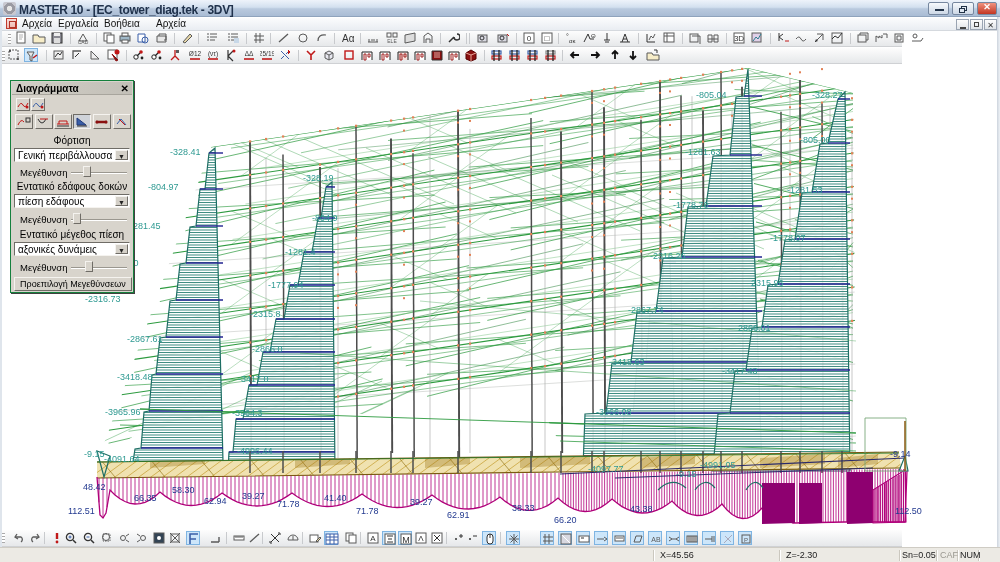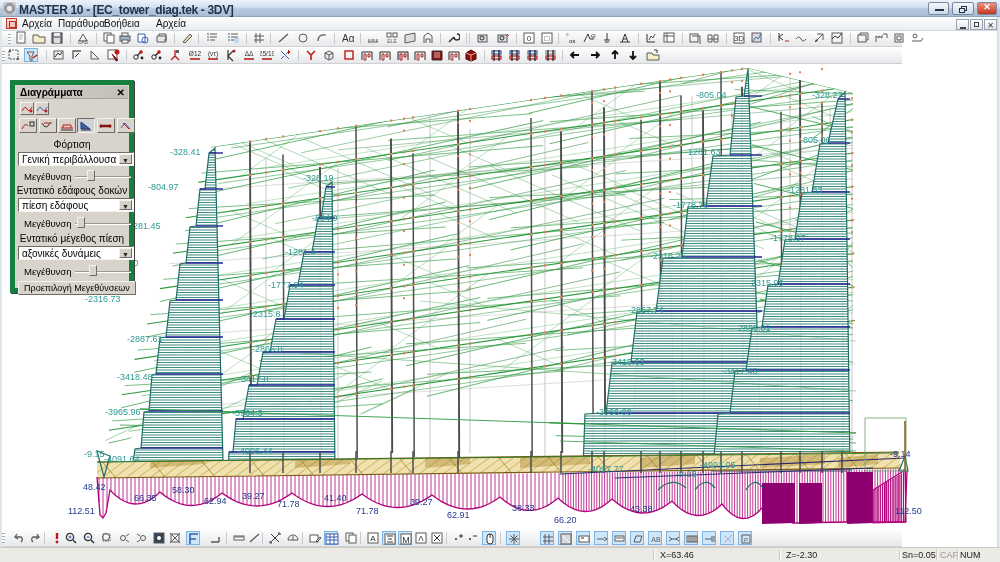--- a/index.html
+++ b/index.html
@@ -20,21 +20,21 @@
  border:1px solid #9aa4b2;font-size:8px;color:#333;text-align:center;line-height:10px;}
 .tb{position:absolute;left:0;width:902px;background:linear-gradient(#fdfdfd,#e6e8ea);border-bottom:1px solid #cfd1d4;}
 .grip{position:absolute;left:2px;top:3px;width:3px;height:10px;
  background:repeating-linear-gradient(#aaa 0 1px,#fff 1px 3px);}
 .ic{position:absolute;width:14px;height:14px;}
 .sep{position:absolute;width:1px;background:#c8cacd;}
 .statusbar{position:absolute;left:0;top:547px;width:1000px;height:15px;background:#eceae4;border-top:1px solid #cfccc4;
  font-size:9px;color:#222;}
 .ssep{position:absolute;top:2px;bottom:1px;width:2px;border-left:1px solid #cbc8bf;border-right:1px solid #fff;}
 .panel{position:absolute;left:10px;top:80px;width:124px;height:213px;background:#d8d4cc;
- border:5px solid #15803d;box-shadow:1px 1px 0 #404040;font-size:10px;text-decoration:underline;}
+ border:1px solid #15803d;box-shadow:1px 1px 0 #404040;font-size:10px;text-decoration:underline;}
 .ptitle{position:absolute;left:1px;top:1px;right:1px;height:13px;background:linear-gradient(90deg,#d2cfc7,#c2bfb7);
  border-bottom:1px solid #a8a59d;font-weight:bold;font-size:10px;color:#000;padding-left:4px;line-height:13px;}
 .pbtn{position:absolute;background:#d8d4cc;border:1px solid;border-color:#f5f3ef #6f6c66 #6f6c66 #f5f3ef;}
 .pcombo{position:absolute;left:3px;width:116px;height:14px;background:#fff;border:1px solid;
  border-color:#6f6c66 #f5f3ef #f5f3ef #6f6c66;font-size:10px;line-height:13px;padding-left:3px;color:#000;white-space:nowrap;}
 .pcombo i{position:absolute;right:1px;top:1px;bottom:1px;width:13px;background:#d4d0c8;border:1px solid;
  border-color:#f5f3ef #6f6c66 #6f6c66 #f5f3ef;font-style:normal;font-size:7px;text-align:center;line-height:11px;color:#222;}
 .plabel{position:absolute;width:100%;text-align:center;font-size:10px;color:#000;white-space:nowrap;}
 .ptrack{position:absolute;height:2px;background:#9a978f;border-bottom:1px solid #fff;}
 .pthumb{position:absolute;width:8px;height:11px;background:#d8d4cc;border:1px solid;
@@ -50,21 +50,21 @@
 <div class="wbtn" style="left:952px;width:22px;background:linear-gradient(#f6f9fc,#cdd8e6);">
     <i style="position:absolute;left:8px;top:3px;width:6px;height:5px;border:1px solid #223348;"></i>
     <i style="position:absolute;left:6px;top:5px;width:6px;height:5px;border:1px solid #223348;background:#dde6f0;"></i>
   </div>
 <div class="wbtn" style="left:977px;width:20px;background:linear-gradient(#f0937f,#c23522);">
     <span style="color:#fff;">✕</span>
   </div>
 <div class="menubar">
     <div class="mdico"></div>
     <b style="left:22px;">Αρχεία</b>
-    <b style="left:58px;">Παράθυρα</b>
+    <b style="left:58px;">Εργαλεία</b>
     <b style="left:104px;">Βοήθεια</b>
     <b style="left:156px;">Αρχεία</b>
     <div class="mdibtn" style="left:956px;">
       <i style="position:absolute;left:3px;top:7px;width:6px;height:1.5px;background:#444;"></i>
     </div>
     <div class="mdibtn" style="left:970px;">
       <i style="position:absolute;left:3px;top:2px;width:5px;height:5px;border:1px solid #444;"></i>
     </div>
     <div class="mdibtn" style="left:984px;font-size:8px;color:#333;line-height:11px;">✕</div>
   </div>
@@ -2412,19 +2412,19 @@
         <text x="7" y="10" font-size="6" fill="#5a5a5a" text-anchor="middle">Ρ</text>
       </svg></div>
   </div>
 <div class="statusbar">
     <div class="ssep" style="left:653px;"></div>
     <div class="ssep" style="left:779px;"></div>
     <div class="ssep" style="left:899px;"></div>
     <div class="ssep" style="left:936px;"></div>
     <div class="ssep" style="left:957px;"></div>
     <div class="ssep" style="left:978px;"></div>
-    <span style="position:absolute;left:660px;top:2px;">X=63.46</span>
+    <span style="position:absolute;left:660px;top:2px;">X=45.56</span>
     <span style="position:absolute;left:786px;top:2px;">Z=-2.30</span>
     <span style="position:absolute;left:902px;top:2px;">Sn=0.05</span>
     <span style="position:absolute;left:940px;top:2px;color:#9a9890;">CAF</span>
     <span style="position:absolute;left:960px;top:2px;">NUM</span>
   </div>
 <div style="position:absolute;left:997px;top:17px;width:3px;height:530px;background:linear-gradient(90deg,#cdd4dd,#eef2f6);"></div>
 <div style="position:absolute;left:0;top:17px;width:2px;height:530px;background:#dfe5ec;"></div>
 </body></html>

